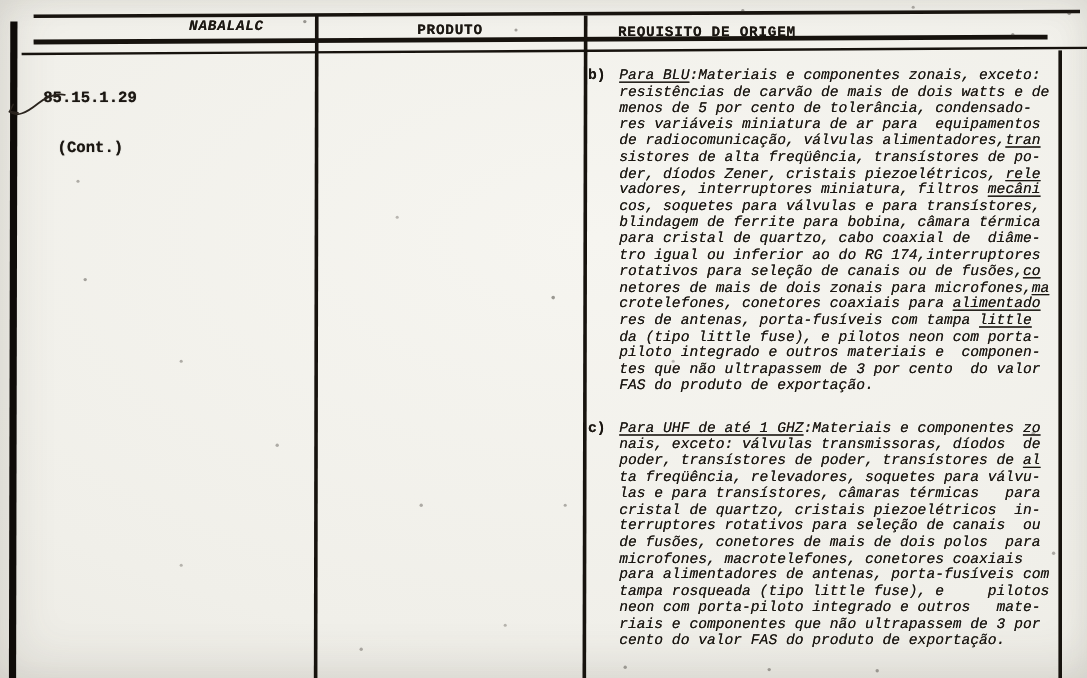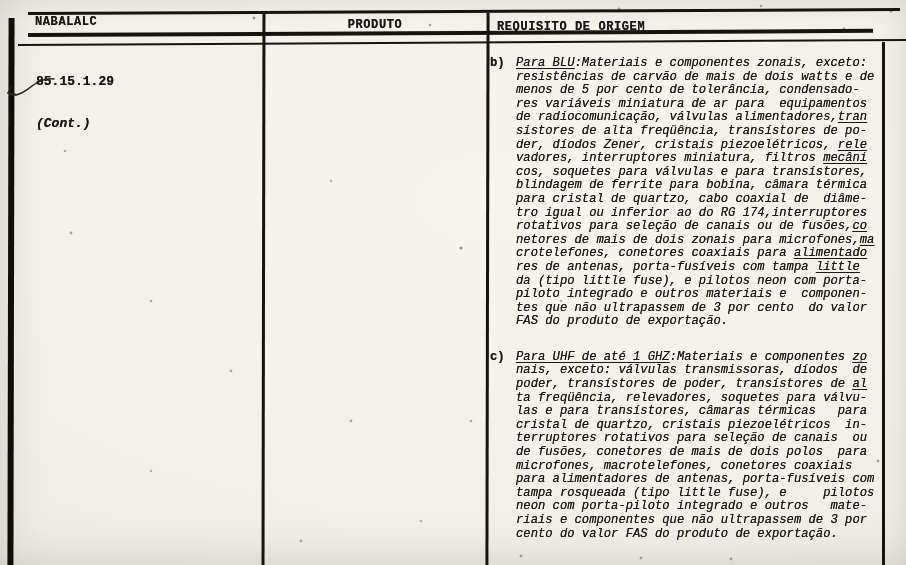--- a/index.html
+++ b/index.html
@@ -16,28 +16,28 @@
   .rule.sub   {left:18px;top:44px;width:888px;height:2px;transform:rotate(-0.33deg);}
   .vline{position:absolute;background:#17130e;}
   .vline.left {left:8px;top:18px;width:6px;height:547px;background:#0f0c09;transform:rotate(.12deg);}
   .vline.div1 {left:262px;top:13px;width:3px;height:552px;transform:rotate(.1deg);}
   .vline.div2 {left:486px;top:13px;width:3px;height:552px;transform:rotate(.12deg);}
   .vline.right{left:882px;top:42px;width:3px;height:523px;}
   .hdr{
     position:absolute;font-weight:700;font-size:12px;letter-spacing:.6px;
     white-space:pre;text-shadow:0 0 .5px rgba(25,20,15,.85);
   }
-  .hdr.c1{left:35px;top:15px;width:185px;text-align:left;}
+  .hdr.c1{left:35px;top:15px;width:185px;text-align:right;font-style:italic;}
   .hdr.c2{left:290px;top:18px;width:170px;text-align:center;}
-  .hdr.c3{left:497px;top:20px;}
+  .hdr.c3{left:515px;top:20px;}
   .nab{
     position:absolute;left:36px;top:47px;font-weight:700;font-size:13px;line-height:14px;
     text-shadow:0 0 .6px rgba(25,20,15,.9);white-space:pre;
   }
-  .nab .cont{margin-left:0;font-style:italic;}
+  .nab .cont{margin-left:12px;}
   .produto-cell{position:absolute;left:270px;top:56px;width:210px;height:480px;}
   .requisito{position:absolute;left:490px;top:57px;width:406px;}
   .para{
     position:relative;padding-left:26px;font-size:12.2px;line-height:13.6px;
     text-shadow:0 0 .55px rgba(27,23,19,.85);
   }
   .para + .para{margin-top:22px;}
   .marker{position:absolute;left:0;top:0;font-weight:700;}
   .line{white-space:pre;font-style:italic;}
   .u{text-decoration:underline;text-underline-offset:2px;text-decoration-thickness:1.4px;}

